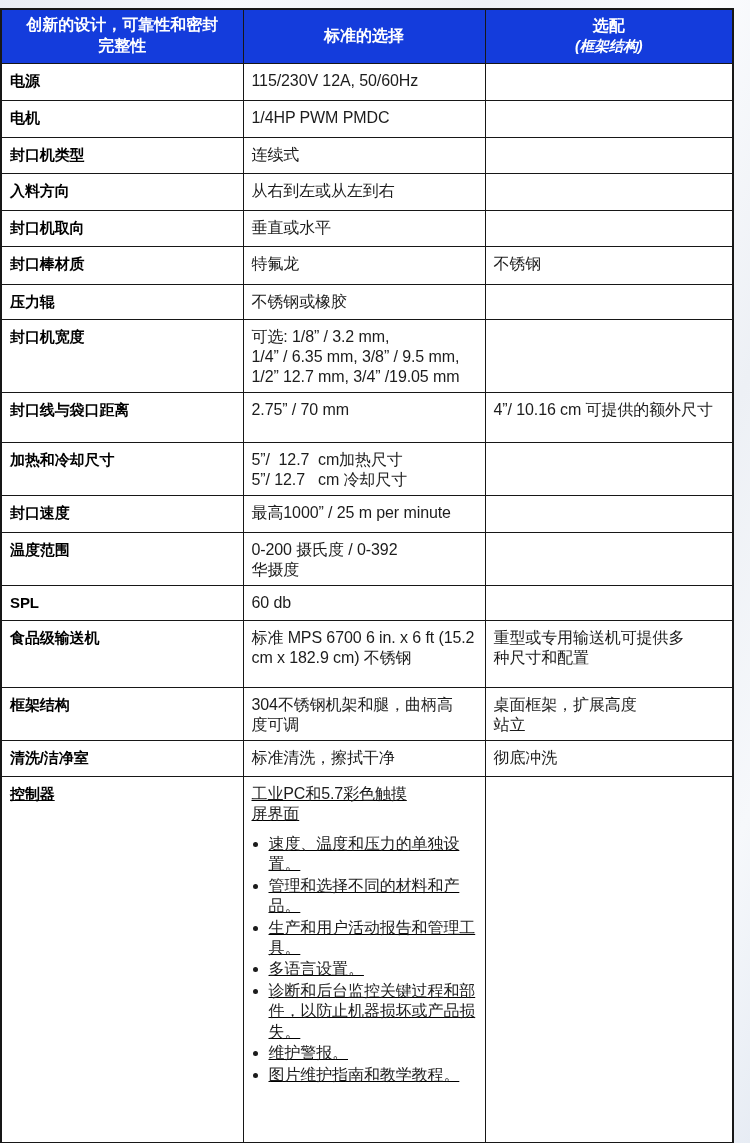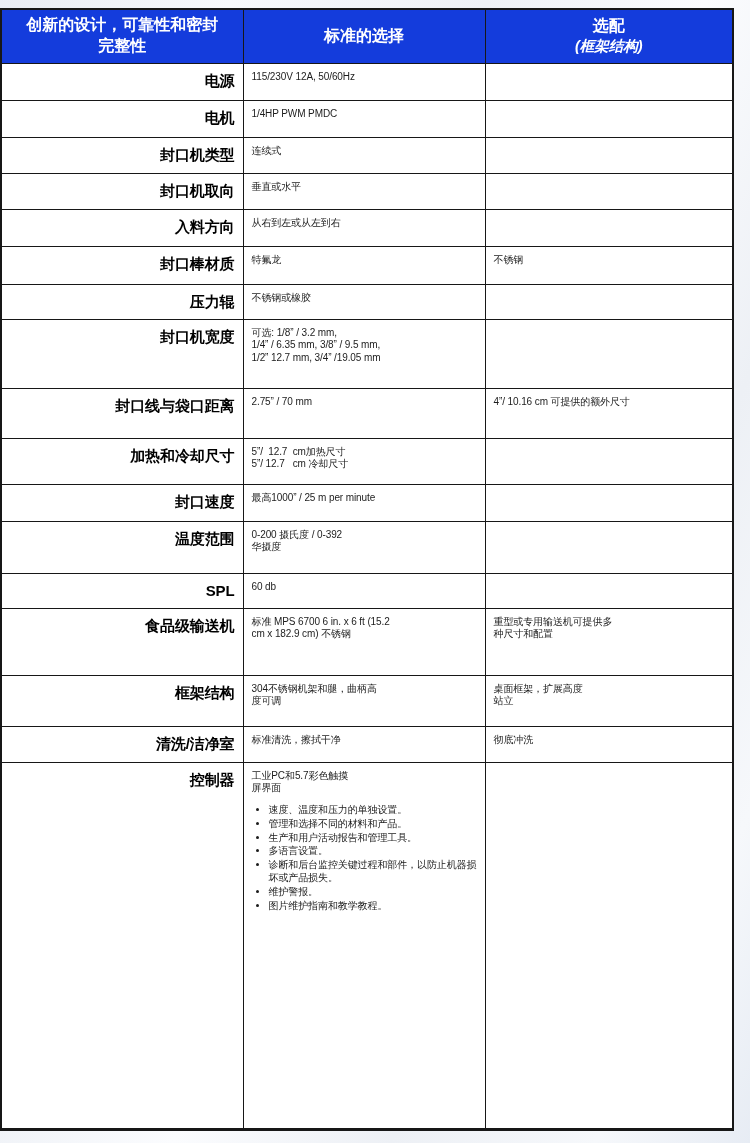--- a/index.html
+++ b/index.html
@@ -54,30 +54,29 @@
   }
   th .hdr-main { white-space: pre-line; }
   th .hdr-note {
     font-style: italic;
     font-weight: 600;
     font-size: 14.5px;
   }
   td {
     vertical-align: top;
     padding: 7px 8px 4px 8px;
-    font-size: 10px;
+    font-size: 16px;
     color: var(--text);
     line-height: 1.28;
     letter-spacing: -0.1px;
   }
   td.label-cell {
     font-weight: bold;
     font-size: 15px;
     color: #000;
-    text-align: right;
   }
   .cell-text { white-space: pre-wrap; }
   ul.features {
     margin: 9px 0 0 0;
     padding-left: 17px;
     list-style: disc outside;
   }
   ul.features li {
     margin: 0 0 1px 0;
     padding-left: 0;
@@ -117,28 +116,28 @@
         <tr style="height: 37px;">
           <td class="label-cell"><span class="cell-text">电机</span></td>
           <td><span class="cell-text">1/4HP PWM PMDC</span></td>
           <td></td>
         </tr>
         <tr style="height: 36px;">
           <td class="label-cell"><span class="cell-text">封口机类型</span></td>
           <td><span class="cell-text">连续式</span></td>
           <td></td>
         </tr>
+        <tr style="height: 37px;">
+          <td class="label-cell"><span class="cell-text">入料方向</span></td>
+          <td><span class="cell-text">从右到左或从左到右</span></td>
+          <td></td>
+        </tr>
         <tr style="height: 36px;">
           <td class="label-cell"><span class="cell-text">封口机取向</span></td>
           <td><span class="cell-text">垂直或水平</span></td>
-          <td></td>
-        </tr>
-        <tr style="height: 37px;">
-          <td class="label-cell"><span class="cell-text">入料方向</span></td>
-          <td><span class="cell-text">从右到左或从左到右</span></td>
           <td></td>
         </tr>
         <tr style="height: 38px;">
           <td class="label-cell"><span class="cell-text">封口棒材质</span></td>
           <td><span class="cell-text">特氟龙</span></td>
           <td><span class="cell-text">不锈钢</span></td>
         </tr>
         <tr style="height: 35px;">
           <td class="label-cell"><span class="cell-text">压力辊</span></td>
           <td><span class="cell-text">不锈钢或橡胶</span></td>
@@ -190,21 +189,21 @@
           <td><span class="cell-text">304不锈钢机架和腿，曲柄高
 度可调</span></td>
           <td><span class="cell-text">桌面框架，扩展高度
 站立</span></td>
         </tr>
         <tr style="height: 36px;">
           <td class="label-cell"><span class="cell-text">清洗/洁净室</span></td>
           <td><span class="cell-text">标准清洗，擦拭干净</span></td>
           <td><span class="cell-text">彻底冲洗</span></td>
         </tr>
-        <tr style="height: 367px;">
+        <tr style="height: 367px; text-decoration: underline;">
           <td class="label-cell"><span class="cell-text">控制器</span></td>
           <td><span class="cell-text">工业PC和5.7彩色触摸
 屏界面</span><ul class="features">
               <li>速度、温度和压力的单独设置。</li>
               <li>管理和选择不同的材料和产品。</li>
               <li>生产和用户活动报告和管理工具。</li>
               <li>多语言设置。</li>
               <li>诊断和后台监控关键过程和部件，以防止机器损坏或产品损失。</li>
               <li>维护警报。</li>
               <li>图片维护指南和教学教程。</li>

